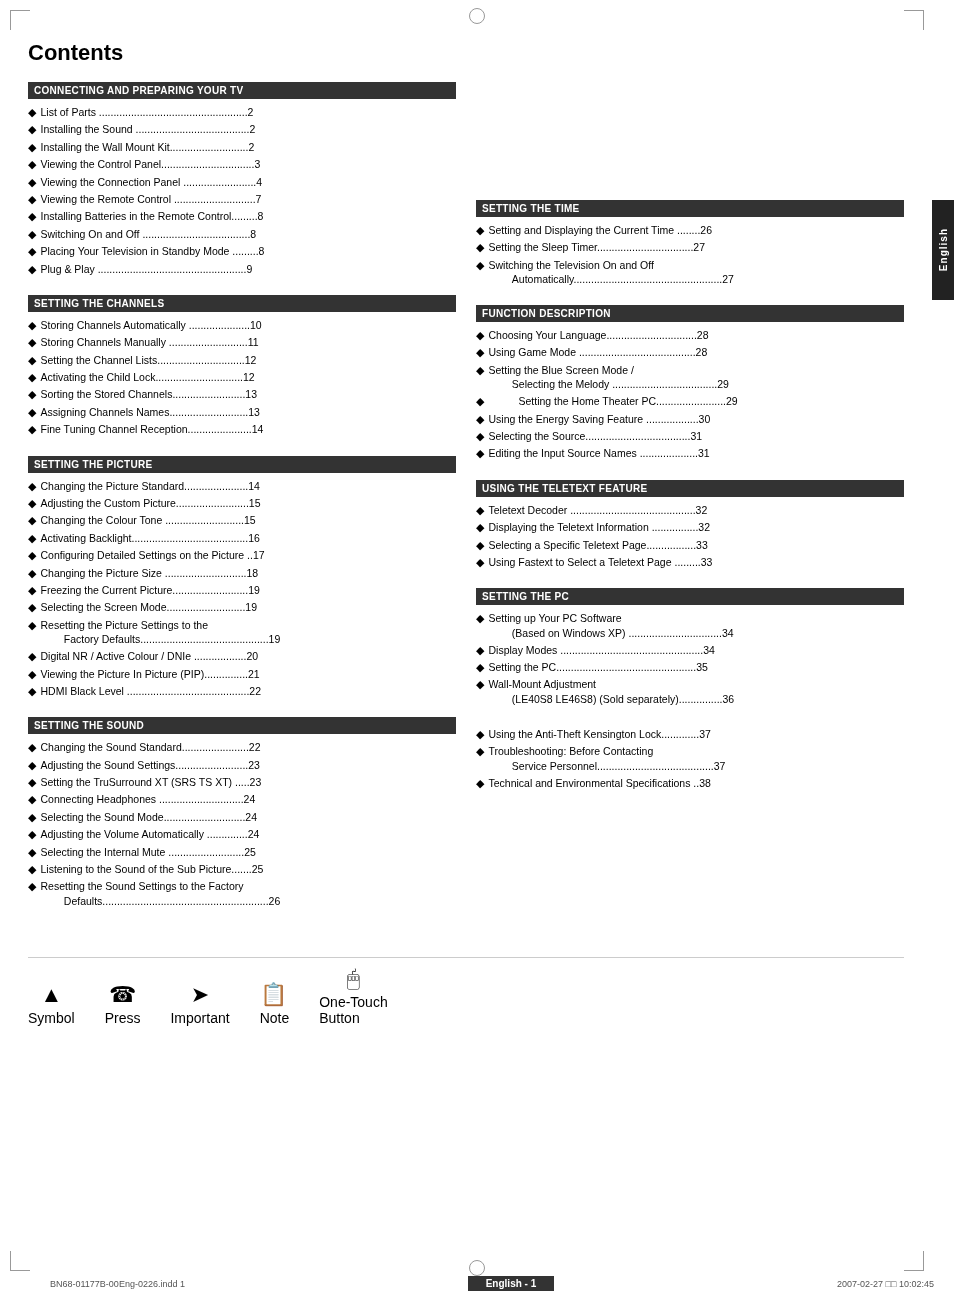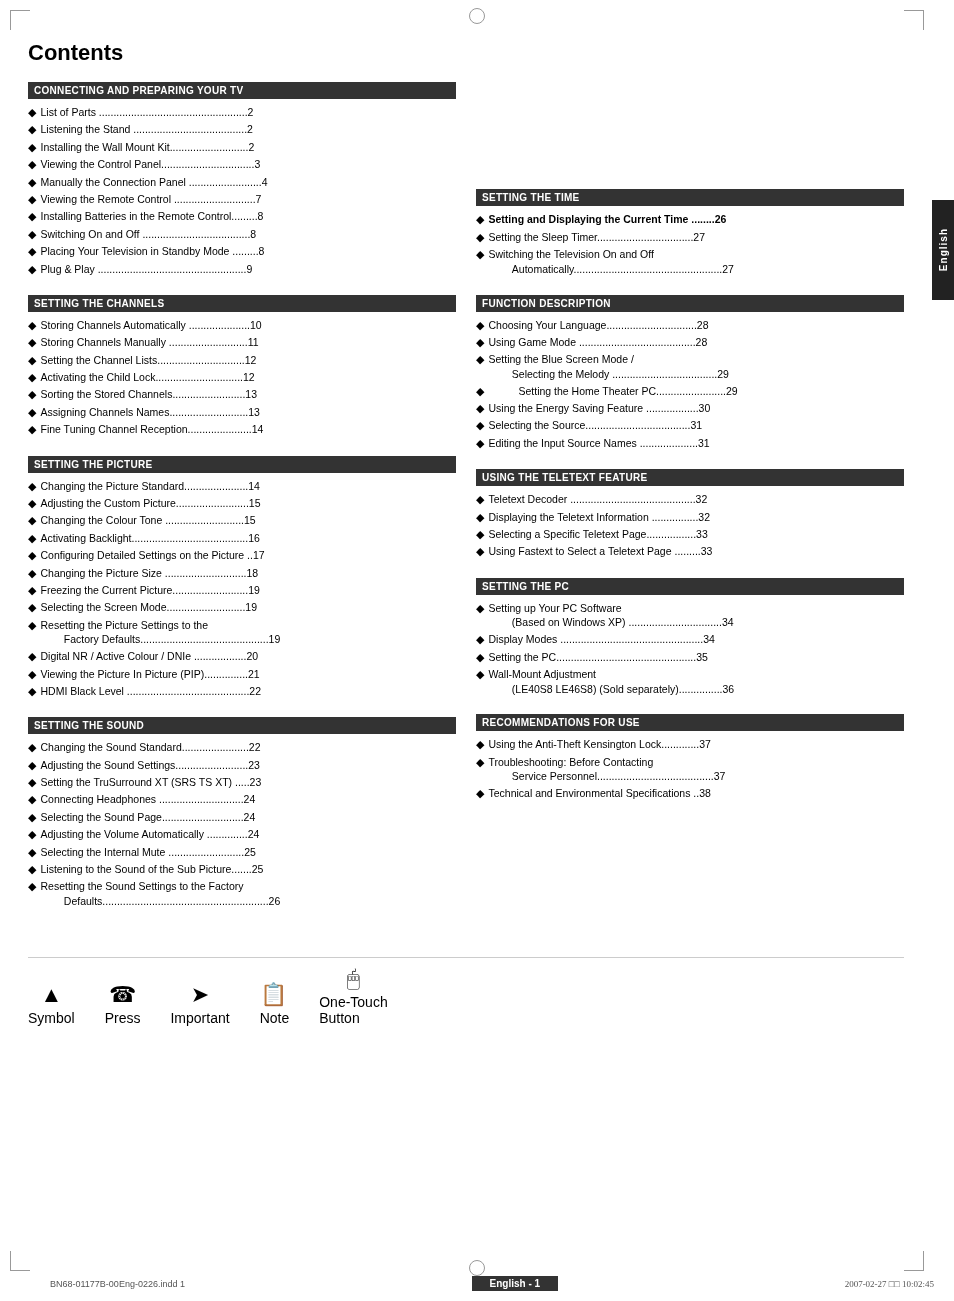--- a/index.html
+++ b/index.html
@@ -179,21 +179,20 @@
       background: #333;
       color: #fff;
       padding: 2px 18px;
       font-size: 10px;
       font-weight: bold;
     }
 
     .footer-date {
       font-size: 9px;
       color: #555;
-      font-family: Liberation Serif, serif;
     }
   </style>
 </head>
 <body>
 
 <div class="page-container">
 
   <div class="corner-tl"></div>
   <div class="corner-tr"></div>
   <div class="corner-bl"></div>
@@ -215,33 +214,33 @@
       <div class="col-left" id="left-col">
           <div class="section">
             <div class="section-header">CONNECTING AND PREPARING YOUR TV</div>
             <div class="section-items">
               <div class="item">
                 <span class="item-bullet">◆</span>
                 <span class="item-text" style="white-space: pre-wrap;">List of Parts ...................................................2</span>
               </div>
               <div class="item">
                 <span class="item-bullet">◆</span>
-                <span class="item-text" style="white-space: pre-wrap;">Listening the Stand .......................................2</span>
+                <span class="item-text" style="white-space: pre-wrap;">Installing the Sound .......................................2</span>
               </div>
               <div class="item">
                 <span class="item-bullet">◆</span>
                 <span class="item-text" style="white-space: pre-wrap;">Installing the Wall Mount Kit...........................2</span>
               </div>
               <div class="item">
                 <span class="item-bullet">◆</span>
                 <span class="item-text" style="white-space: pre-wrap;">Viewing the Control Panel................................3</span>
               </div>
               <div class="item">
                 <span class="item-bullet">◆</span>
-                <span class="item-text" style="white-space: pre-wrap;">Manually the Connection Panel .........................4</span>
+                <span class="item-text" style="white-space: pre-wrap;">Viewing the Connection Panel .........................4</span>
               </div>
               <div class="item">
                 <span class="item-bullet">◆</span>
                 <span class="item-text" style="white-space: pre-wrap;">Viewing the Remote Control ............................7</span>
               </div>
               <div class="item">
                 <span class="item-bullet">◆</span>
                 <span class="item-text" style="white-space: pre-wrap;">Installing Batteries in the Remote Control.........8</span>
               </div>
               <div class="item">
@@ -359,21 +358,21 @@
               <div class="item">
                 <span class="item-bullet">◆</span>
                 <span class="item-text" style="white-space: pre-wrap;">Setting the TruSurround XT (SRS TS XT) .....23</span>
               </div>
               <div class="item">
                 <span class="item-bullet">◆</span>
                 <span class="item-text" style="white-space: pre-wrap;">Connecting Headphones .............................24</span>
               </div>
               <div class="item">
                 <span class="item-bullet">◆</span>
-                <span class="item-text" style="white-space: pre-wrap;">Selecting the Sound Page............................24</span>
+                <span class="item-text" style="white-space: pre-wrap;">Selecting the Sound Mode............................24</span>
               </div>
               <div class="item">
                 <span class="item-bullet">◆</span>
                 <span class="item-text" style="white-space: pre-wrap;">Adjusting the Volume Automatically ..............24</span>
               </div>
               <div class="item">
                 <span class="item-bullet">◆</span>
                 <span class="item-text" style="white-space: pre-wrap;">Selecting the Internal Mute ..........................25</span>
               </div>
               <div class="item">
@@ -388,21 +387,21 @@
             </div>
           </div>
         </div>
 
       <div class="col-right" id="right-col">
           <div class="section">
             <div class="section-header">SETTING THE TIME</div>
             <div class="section-items">
               <div class="item">
                 <span class="item-bullet">◆</span>
-                <span class="item-text" style="white-space: pre-wrap; font-weight: bold;">Setting and Displaying the Current Time ........26</span>
+                <span class="item-text" style="white-space: pre-wrap;">Setting and Displaying the Current Time ........26</span>
               </div>
               <div class="item">
                 <span class="item-bullet">◆</span>
                 <span class="item-text" style="white-space: pre-wrap;">Setting the Sleep Timer.................................27</span>
               </div>
               <div class="item">
                 <span class="item-bullet">◆</span>
                 <span class="item-text" style="white-space: pre-wrap;">Switching the Television On and Off
         Automatically...................................................27</span>
               </div>
@@ -480,21 +479,20 @@
                 <span class="item-text" style="white-space: pre-wrap;">Setting the PC................................................35</span>
               </div>
               <div class="item">
                 <span class="item-bullet">◆</span>
                 <span class="item-text" style="white-space: pre-wrap;">Wall-Mount Adjustment
         (LE40S8 LE46S8) (Sold separately)...............36</span>
               </div>
             </div>
           </div>
           <div class="section">
-            <div class="section-header">RECOMMENDATIONS FOR USE</div>
             <div class="section-items">
               <div class="item">
                 <span class="item-bullet">◆</span>
                 <span class="item-text" style="white-space: pre-wrap;">Using the Anti-Theft Kensington Lock.............37</span>
               </div>
               <div class="item">
                 <span class="item-bullet">◆</span>
                 <span class="item-text" style="white-space: pre-wrap;">Troubleshooting: Before Contacting
         Service Personnel........................................37</span>
               </div>

